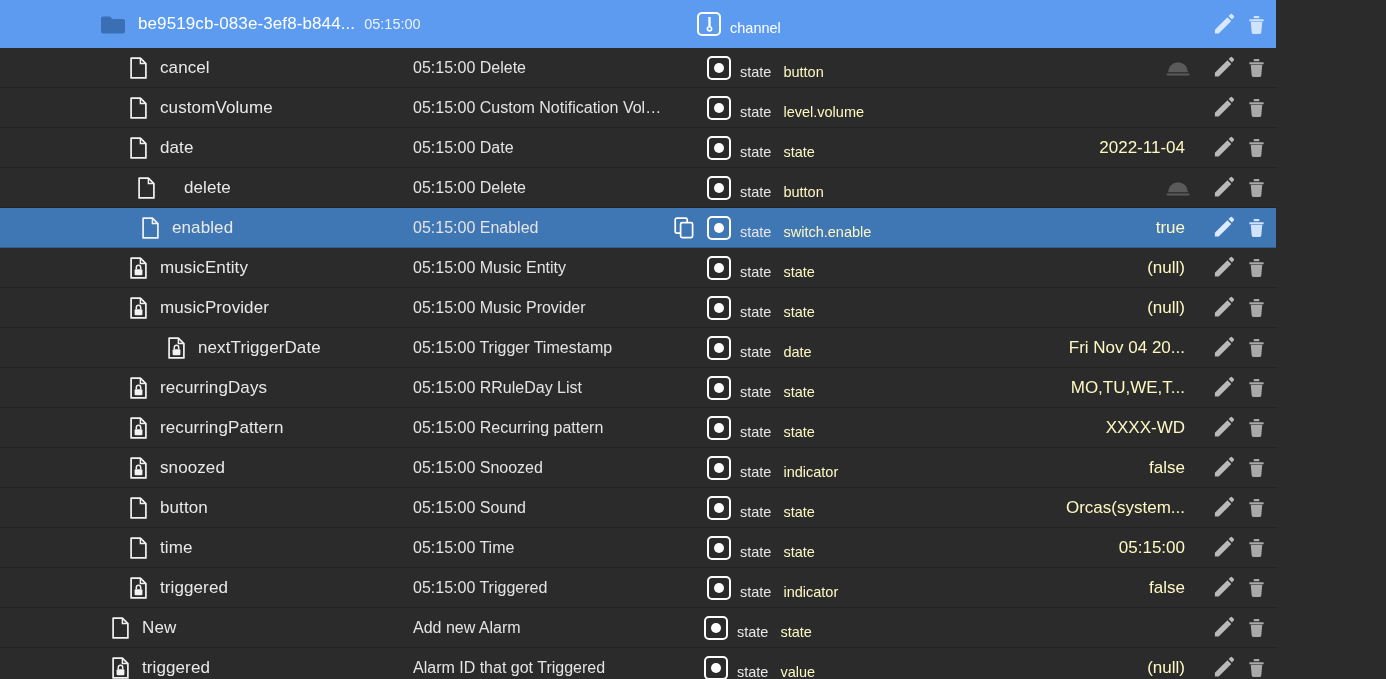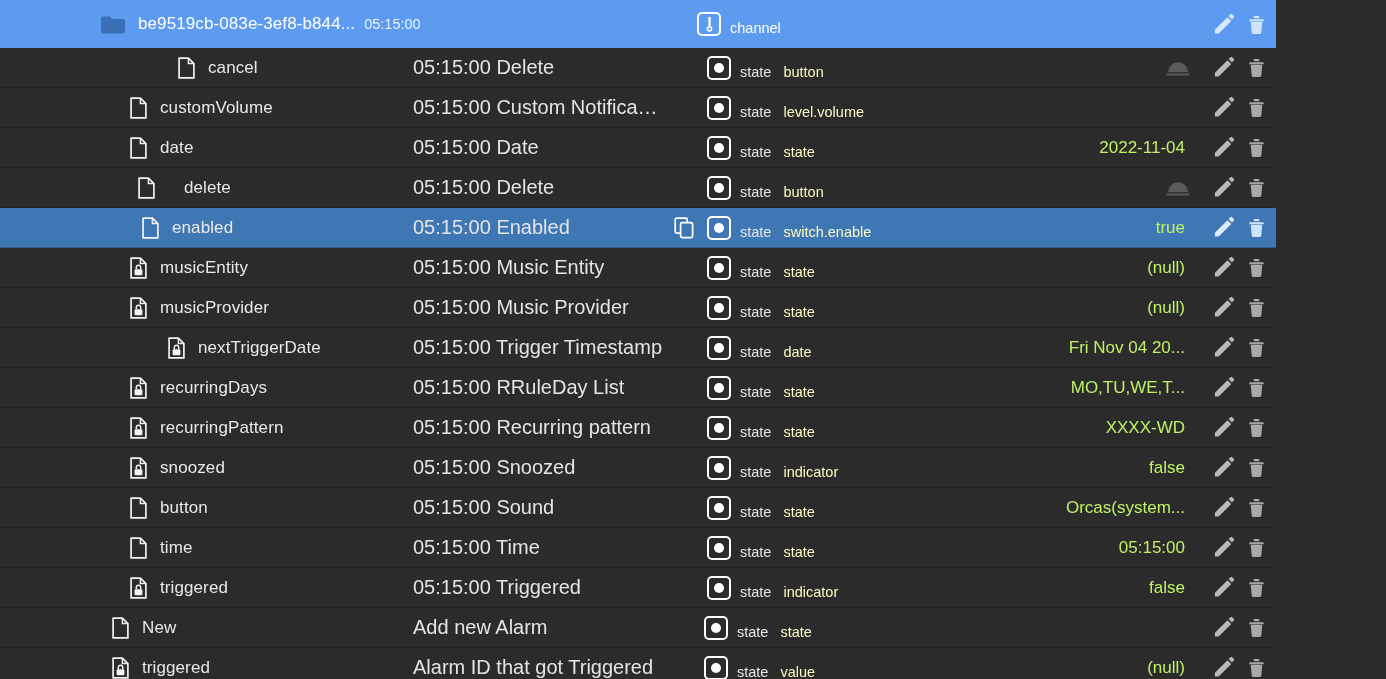--- a/index.html
+++ b/index.html
@@ -49,21 +49,21 @@
 
   .ico-file { width: 17px; height: 22px; margin-right: 13px; }
   .ico-file svg { display: block; }
 
   .ico-folder { width: 26px; height: 21px; margin-right: 12px; }
 
   
   .c-desc {
     position: absolute;
     left: 413px;
-    font-size: 20px;
+    font-size: 16px;
     color: #e4e4e4;
     white-space: nowrap;
     overflow: hidden;
     max-width: 250px;
     text-overflow: ellipsis;
   }
 
   
   .c-copy { position: absolute; left: 673px; width: 24px; height: 24px; }
 
@@ -90,21 +90,21 @@
   }
   .c-state .k { font-size: 14.5px; color: #e8e8e8; }
   .c-state .v { font-size: 14.5px; color: #fef9c3; margin-left: 12px; }
   .row.header .c-state .k { font-size: 14.5px; color: #ffffff; }
 
   
   .c-value {
     position: absolute;
     right: 91px;
     font-size: 17px;
-    color: #bef264;
+    color: #fef9c3;
     white-space: nowrap;
     text-align: center;
   }
   .c-value.btnicon { right: 85px; }
 
   
   .c-actions {
     position: absolute;
     right: 8px;
     display: flex;
@@ -151,21 +151,21 @@
           <rect x="4.5" y="6.4" width="15" height="2.2" rx="0.6" fill="#cfe3fb"></rect>
           <path d="M6 9.2h12l-1 11.2a1.6 1.6 0 0 1-1.6 1.4H8.6A1.6 1.6 0 0 1 7 20.4Z" fill="#cfe3fb"></path>
           <rect x="9" y="3.2" width="6" height="2.4" rx="0.8" fill="#cfe3fb"></rect>
         </svg>
       </span>
     </div>
   </div>
 
   <div id="rows">
       <div class="row">
-        <div class="c-name" style="left: 130px; margin-left: 48px;">
+        <div class="c-name" style="left: 130px;">
           <span class="ico ico-file">
             <svg width="17" height="22" viewBox="0 0 17 22">
               <path d="M1.1 1.1h9.3l5.5 5.5v14.3H1.1Z" fill="none" stroke="#f2f2f2" stroke-width="1.7" stroke-linejoin="round"></path>
               <path d="M10.4 1.3v5.3h5.3" fill="none" stroke="#f2f2f2" stroke-width="1.5"></path>
             </svg>
           </span>
           <span class="label">cancel</span>
         </div>
         <div class="c-desc">05:15:00 Delete</div>
         <div class="c-state" style="left: 707px;">

